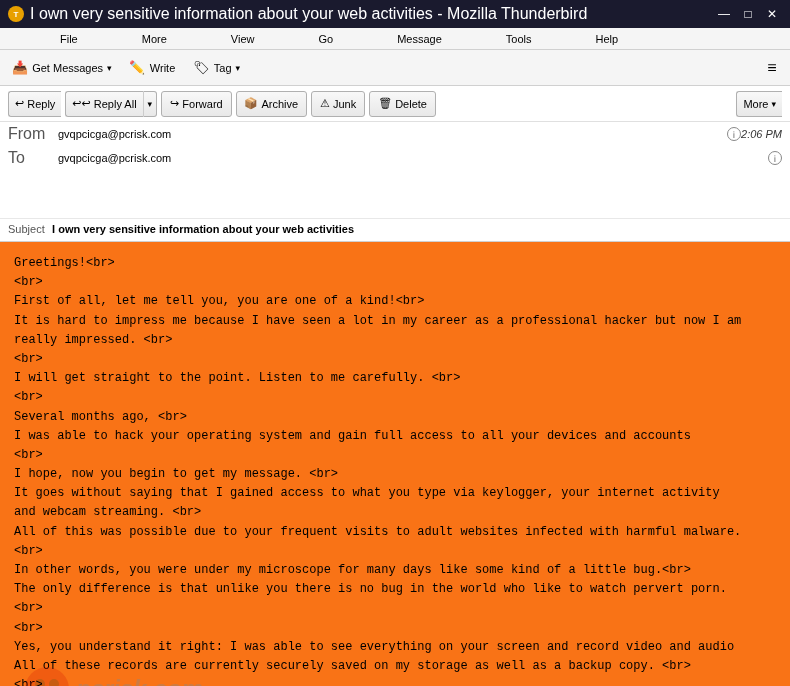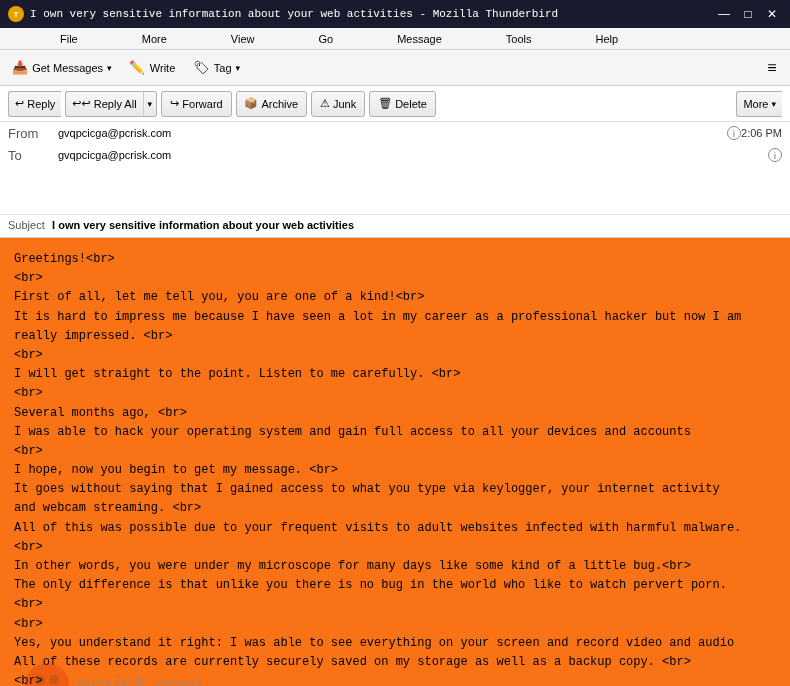--- a/index.html
+++ b/index.html
@@ -15,21 +15,21 @@
       padding: 0 8px;
       font-size: 11px;
     }
     .title-bar .app-icon {
       width: 16px; height: 16px; margin-right: 6px;
       background: #e8a000;
       border-radius: 50%;
       display: inline-flex; align-items: center; justify-content: center;
       font-size: 8px; color: white; font-weight: bold; flex-shrink: 0;
     }
-    .title-bar .title-text { flex: 1; font-size: 11px; font-family: Liberation Mono, monospace; }
+    .title-bar .title-text { flex: 1; font-size: 16px; }
     .title-bar .window-controls { display: flex; gap: 4px; }
     .window-btn {
       width: 20px; height: 18px; background: transparent; border: none;
       color: white; cursor: pointer; font-size: 12px; display: flex;
       align-items: center; justify-content: center;
     }
 
     
     .menu-bar {
       background: #f5f5f5;
@@ -111,27 +111,27 @@
       background: linear-gradient(to bottom, #f8f8f8, #e8e8e8);
       cursor: pointer; border-radius: 3px; font-size: 11px; height: 26px;
       margin-left: auto;
     }
 
     .header-row {
       display: flex; align-items: center;
       padding: 3px 8px; min-height: 22px;
     }
     .header-label {
-      color: #555; font-size: 13px; width: 50px; flex-shrink: 0;
+      color: #555; font-size: 16px; width: 50px; flex-shrink: 0;
     }
     .header-value {
       font-size: 11px; flex: 1;
     }
     .header-time {
-      font-size: 11px; color: #333; margin-left: auto;
+      font-size: 11px; color: #333; margin-left: auto; font-style: italic;
     }
     .info-icon {
       width: 14px; height: 14px; border-radius: 50%;
       border: 1px solid #888; color: #666;
       display: inline-flex; align-items: center; justify-content: center;
       font-size: 9px; cursor: pointer; margin-left: 4px;
     }
     .subject-row {
       padding: 3px 8px 5px 8px; border-top: 1px solid #e8e8e8; margin-top: 48px;
     }

